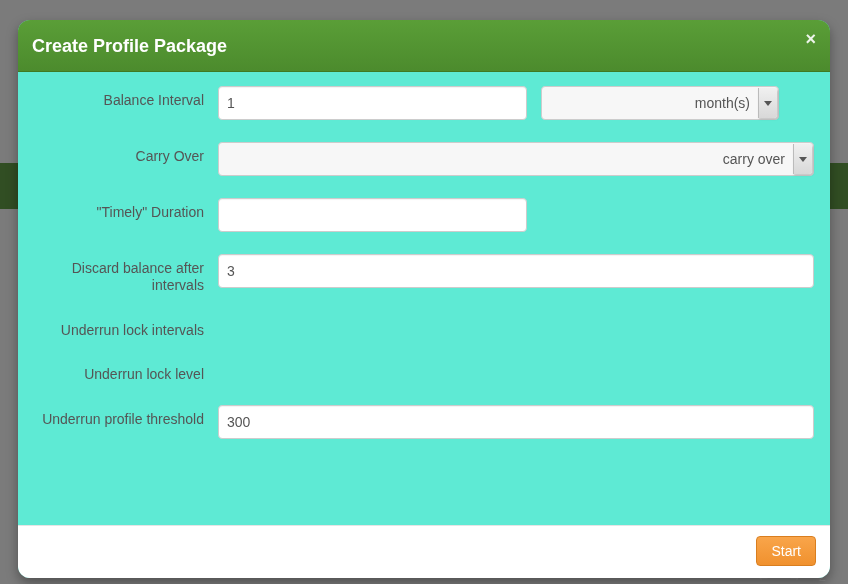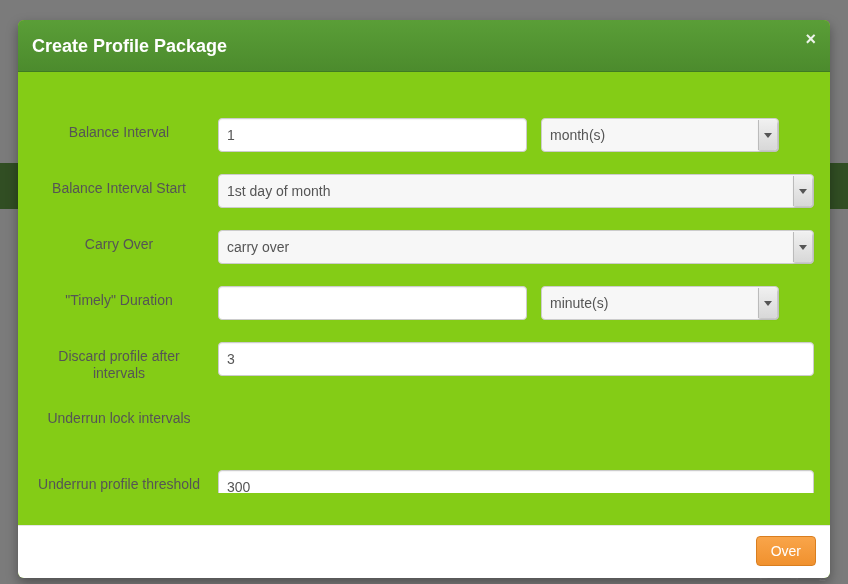--- a/index.html
+++ b/index.html
@@ -1,31 +1,31 @@
 <!DOCTYPE html>
 <html><head>
 <meta charset="utf-8">
 <style>
   html, body { margin:0; padding:0; width:848px; height:584px; font-family:"Helvetica Neue",Helvetica,Arial,sans-serif; font-size:14px; color:#555; background:#eee; overflow:hidden; }
   .backdrop { position:absolute; inset:0; background:rgba(30,30,30,0.55); }
   .bg-stripe { position:absolute; left:0; right:0; height:46px; top:163px; background:#4a8a2a; }
-  .modal { position:absolute; left:18px; top:20px; right:18px; bottom:6px; background:#84cc16; border-radius:6px; box-shadow:0 5px 12px rgba(0,0,0,0.35); display:flex; flex-direction:column; overflow:hidden;gap:32px; }
+  .modal { position:absolute; left:18px; top:20px; right:18px; bottom:6px; background:#5eead4; border-radius:12px; box-shadow:0 5px 12px rgba(0,0,0,0.35); display:flex; flex-direction:column; overflow:hidden; }
   .modal-header { background:linear-gradient(#5a9e37,#4c8b2d); color:#fff; padding:16px 18px 14px 14px; border-bottom:1px solid #3f7a24; position:relative; border-radius:6px 6px 0 0; }
   .modal-header h3 { margin:0; font-size:18px; font-weight:600; }
   .close-x { position:absolute; right:14px; top:10px; color:#fff; font-size:18px; line-height:1; font-weight:bold; cursor:pointer; opacity:.9; }
   .modal-body { flex:1; overflow:auto; padding:14px 16px 8px 16px; }
   .modal-body::-webkit-scrollbar { width:8px; }
   .modal-body::-webkit-scrollbar-thumb { background:#bbb; border-radius:4px; }
   .modal-footer { border-top:1px solid #e5e5e5; padding:10px 14px 12px 14px; text-align:right; background:#fff; }
   .btn-save { display:inline-block; background:linear-gradient(#f9a54a,#f0912e); color:#fff; border:1px solid #d97e1f; padding:6px 14px; border-radius:4px; font-size:14px; cursor:pointer; }
   .form-row { display:flex; align-items:flex-start; margin-bottom:22px; }
-  .form-row .lbl { width:170px; text-align:center; padding-right:14px; padding-top:6px; color:#555; line-height:1.2; }
+  .form-row .lbl { width:170px; text-align:right; padding-right:14px; padding-top:6px; color:#555; line-height:1.2; }
   .form-row .ctrl { flex:1; display:flex; gap:14px; }
   .text-input { flex:1; border:1px solid #ccc; border-radius:4px; padding:6px 8px; font-size:14px; color:#555; box-shadow:inset 0 1px 1px rgba(0,0,0,0.05); background:#fff; height:20px; }
-  .select { position:relative; flex:1; border:1px solid #ccc; border-radius:4px; background:#f7f7f7; padding:6px 28px 6px 8px; font-size:14px; color:#555; height:20px; line-height:20px; }
+  .select { position:relative; flex:1; border:1px solid #ccc; border-radius:4px; background:#f7f7f7; padding:6px 28px 6px 8px; font-size:14px; color:#555; height:20px; line-height:20px;text-align:right; }
   .select::after { content:""; position:absolute; right:1px; top:1px; bottom:1px; width:18px; background:linear-gradient(#f0f0f0,#d8d8d8); border-left:1px solid #bbb; border-radius:0 3px 3px 0; box-shadow:1px 1px 2px rgba(0,0,0,.25); }
   .select .caret { position:absolute; right:6px; top:50%; margin-top:-2px; width:0; height:0; border-left:4px solid transparent; border-right:4px solid transparent; border-top:5px solid #555; z-index:1; }
   .half { flex:0 0 calc(50% - 7px); }
   .half.narrow { flex:0 0 200px; }
   .pager { position:absolute; right:22px; bottom:0; color:#888; font-size:13px; display:flex; gap:18px; align-items:center; }
 </style>
 </head>
 <body>
 
 <div class="bg-stripe"></div>
@@ -49,70 +49,58 @@
       <div class="lbl">Balance Interval</div>
       <div class="ctrl">
         <input class="text-input half" value="1" style="">
         <div class="select half narrow">
           <span>month(s)</span>
           <span class="caret"></span>
         </div>
       </div>
     </div>
 
-    <div class="form-row">
-      <div class="lbl">Balance Interval Start</div>
-      <div class="ctrl">
-        <div class="select">
-          <span>1st day of month</span>
-          <span class="caret"></span>
-        </div>
-      </div>
-    </div>
 
     <div class="form-row">
       <div class="lbl">Carry Over</div>
       <div class="ctrl">
         <div class="select">
           <span>carry over</span>
           <span class="caret"></span>
         </div>
       </div>
     </div>
 
     <div class="form-row">
       <div class="lbl">"Timely" Duration</div>
       <div class="ctrl">
         <input class="text-input half" value="" style="">
-        <div class="select half narrow">
-          <span>minute(s)</span>
-          <span class="caret"></span>
-        </div>
       </div>
     </div>
 
     <div class="form-row">
-      <div class="lbl">Discard profile after intervals</div>
+      <div class="lbl">Discard balance after intervals</div>
       <div class="ctrl">
         <input class="text-input" value="3" style="">
       </div>
     </div>
 
     <div class="form-row">
       <div class="lbl">Underrun lock intervals</div>
     </div>
 
     <div class="form-row">
+      <div class="lbl">Underrun lock level</div>
     </div>
 
     <div class="form-row" style="margin-bottom:14px;">
       <div class="lbl">Underrun profile threshold</div>
       <div class="ctrl">
         <input class="text-input" value="300" style="">
       </div>
     </div>
 
   </div>
 
   <div class="modal-footer">
-    <span class="btn-save">Over</span>
+    <span class="btn-save">Start</span>
   </div>
 </div>
 
 </body></html>

